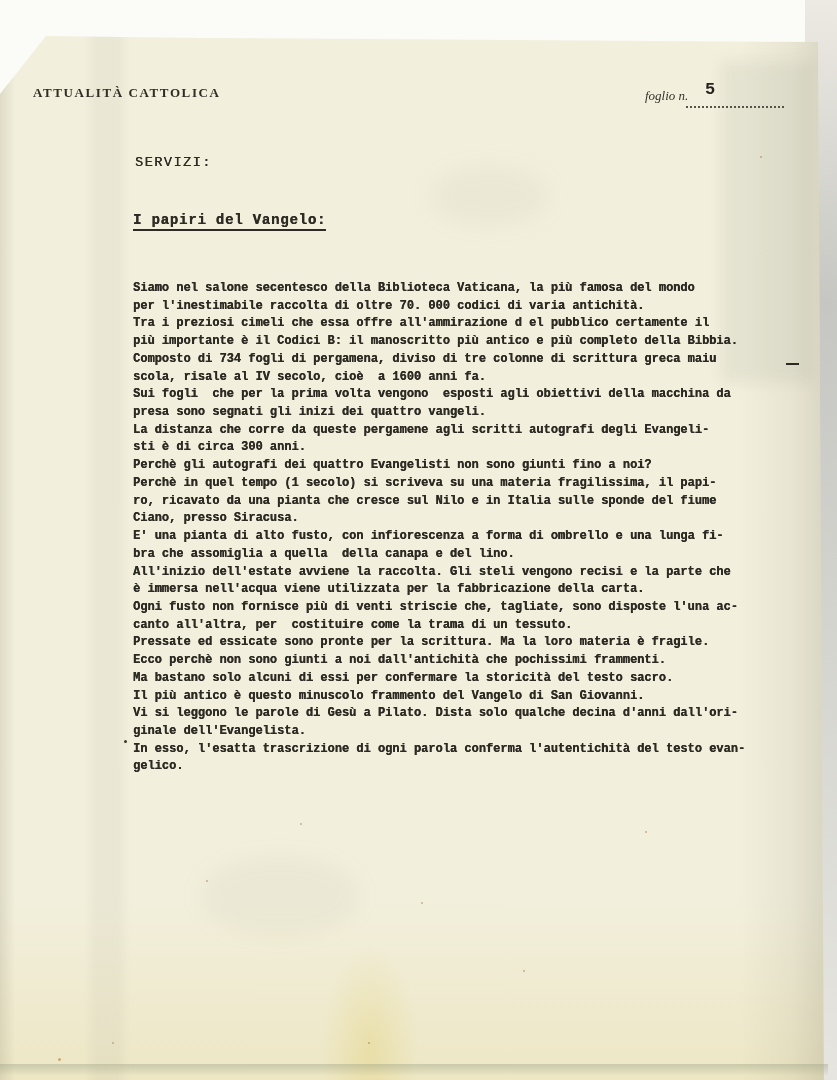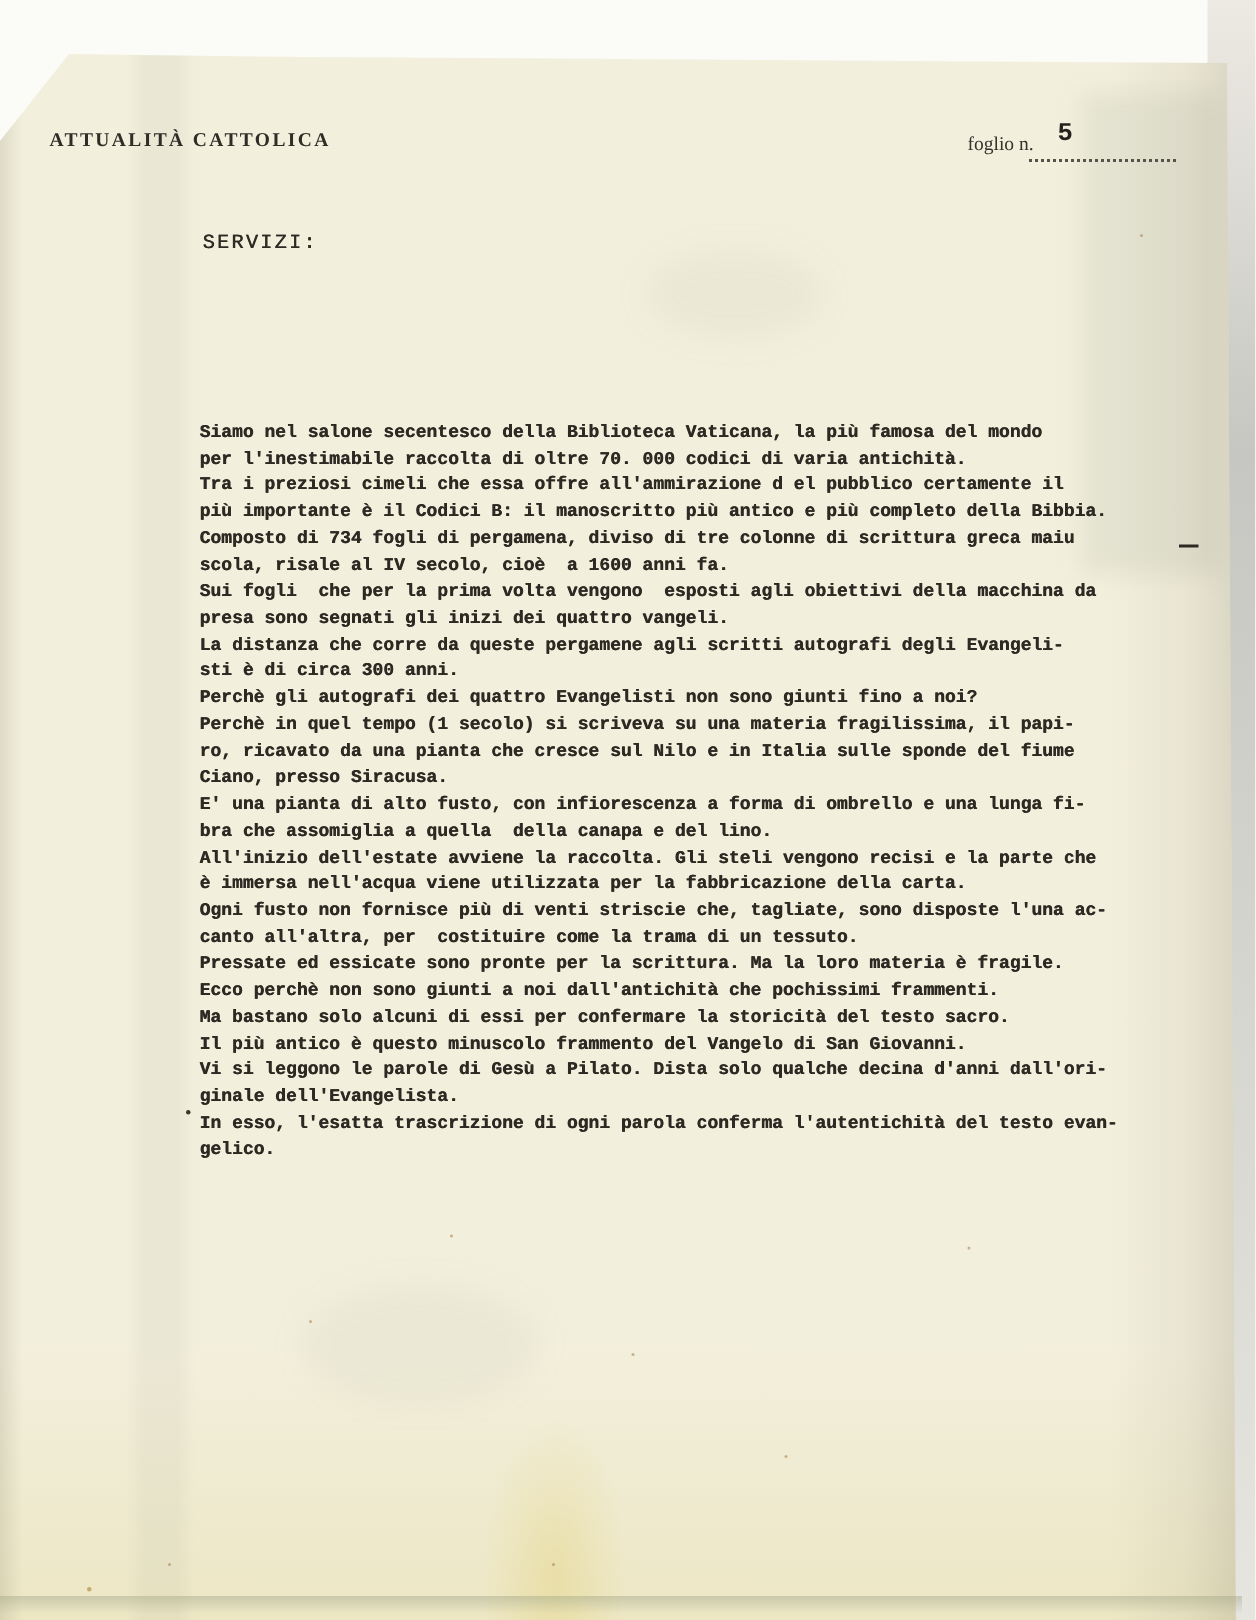--- a/index.html
+++ b/index.html
@@ -34,21 +34,21 @@
     position:absolute;left:722px;top:26px;width:92px;height:320px;
     background:rgba(150,156,142,0.14);filter:blur(7px);
   }
   .pub-title{
     position:absolute;left:33px;top:49px;
     font-family:"Liberation Serif", serif;font-weight:700;font-size:13px;
     letter-spacing:1.6px;color:#2f2d26;
   }
   .folio-label{
     position:absolute;left:645px;top:52px;
-    font-family:"Liberation Serif", serif;font-size:13px;color:#35332c;
+    font-family:"Liberation Serif", serif;font-style:italic;font-size:13px;color:#35332c;
   }
   .folio-rule{
     position:absolute;left:686px;top:54px;width:98px;height:16px;
     border-bottom:2px dotted #55534a;
   }
   .folio-number{
     position:absolute;left:705px;top:44px;
     font-weight:700;font-size:17px;color:#23221d;
   }
   .section-heading{
@@ -94,20 +94,21 @@
     <div class="tape-shadow"></div>
 
     <div class="pub-title">ATTUALITÀ CATTOLICA</div>
 
     <div class="folio-rule"></div>
     <div class="folio-label">foglio n.</div>
     <div class="folio-number">5</div>
 
     <div class="section-heading">SERVIZI:</div>
 
+    <div class="article-title">I papiri del Vangelo:</div>
 
     <div class="body-text"><div>Siamo nel salone secentesco della Biblioteca Vaticana, la più famosa del mondo</div><div>per l'inestimabile raccolta di oltre 70. 000 codici di varia antichità.</div><div>Tra i preziosi cimeli che essa offre all'ammirazione d el pubblico certamente il</div><div>più importante è il Codici B: il manoscritto più antico e più completo della Bibbia.</div><div>Composto di 734 fogli di pergamena, diviso di tre colonne di scrittura greca maiu</div><div>scola, risale al IV secolo, cioè  a 1600 anni fa.</div><div>Sui fogli  che per la prima volta vengono  esposti agli obiettivi della macchina da</div><div>presa sono segnati gli inizi dei quattro vangeli.</div><div>La distanza che corre da queste pergamene agli scritti autografi degli Evangeli-</div><div>sti è di circa 300 anni.</div><div>Perchè gli autografi dei quattro Evangelisti non sono giunti fino a noi?</div><div>Perchè in quel tempo (1 secolo) si scriveva su una materia fragilissima, il papi-</div><div>ro, ricavato da una pianta che cresce sul Nilo e in Italia sulle sponde del fiume</div><div>Ciano, presso Siracusa.</div><div>E' una pianta di alto fusto, con infiorescenza a forma di ombrello e una lunga fi-</div><div>bra che assomiglia a quella  della canapa e del lino.</div><div>All'inizio dell'estate avviene la raccolta. Gli steli vengono recisi e la parte che</div><div>è immersa nell'acqua viene utilizzata per la fabbricazione della carta.</div><div>Ogni fusto non fornisce più di venti striscie che, tagliate, sono disposte l'una ac-</div><div>canto all'altra, per  costituire come la trama di un tessuto.</div><div>Pressate ed essicate sono pronte per la scrittura. Ma la loro materia è fragile.</div><div>Ecco perchè non sono giunti a noi dall'antichità che pochissimi frammenti.</div><div>Ma bastano solo alcuni di essi per confermare la storicità del testo sacro.</div><div>Il più antico è questo minuscolo frammento del Vangelo di San Giovanni.</div><div>Vi si leggono le parole di Gesù a Pilato. Dista solo qualche decina d'anni dall'ori-</div><div>ginale dell'Evangelista.</div><div>In esso, l'esatta trascrizione di ogni parola conferma l'autentichità del testo evan-</div><div>gelico.</div></div>
 
     <div class="hyphen-mark"></div>
     <div class="stray-dot"></div>
 
     <div class="red-scribble">
         <i></i>
         <i></i>
       </div>

